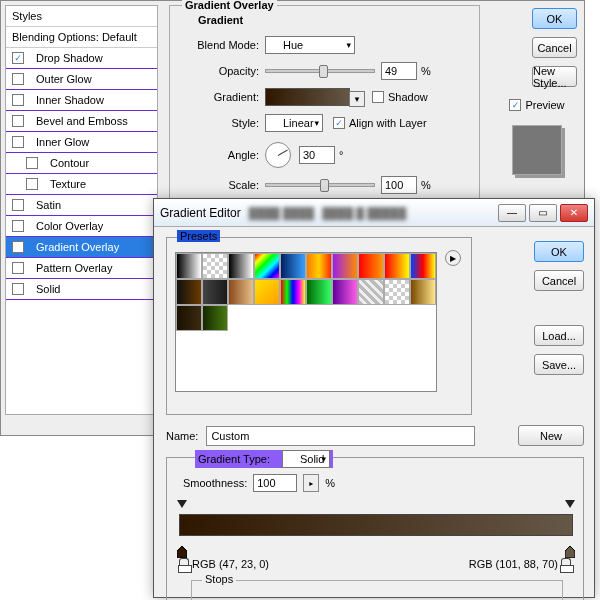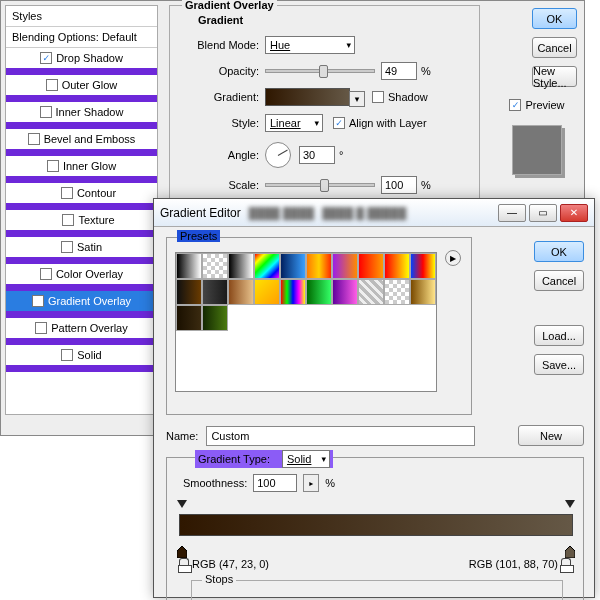--- a/index.html
+++ b/index.html
@@ -30,25 +30,24 @@
   .styles-head {
     padding: 4px 6px;
     border-bottom: 1px solid #ccc;
   }
   .blend-head {
     padding: 4px 6px;
     border-bottom: 1px solid #ccc;
   }
   .style-row {
     padding: 4px 6px;
-    border-bottom: 7px solid #6d28d9;
+    border-bottom: 1px solid #6d28d9;
     display: flex; align-items: center;
-    gap: 4px;
+    gap: 12px;
     cursor: pointer;
-    justify-content: center;
   }
   .style-row.indent { padding-left: 20px; }
   .style-row.sel {
     background: #2a7de1;
     color: #fff;
   }
   .chk {
     width: 12px; height: 12px;
     border: 1px solid #777;
     background: #fff;
@@ -82,23 +81,22 @@
     left: 0;
     width: 100%;
     display: flex; align-items: center;
   }
   .fld-row .lbl { width: 95px; text-align: right; padding-right: 6px; }
   .mini-select {
     border: 1px solid #777;
     height: 18px;
     background: #fff;
     display: inline-flex; align-items: center;
-    padding: 0 14px 0 4px;
+    padding: 0 14px 0 17px;
     position: relative;
-    text-decoration: underline;
   }
   .mini-select::after {
     content: "▾"; position: absolute; right: 3px; font-size: 9px;
   }
   .slider { flex: 1; height: 4px; background: #ccc; border: 1px solid #999; position: relative; margin-right: 6px; }
   .slider .thumb { position: absolute; top: -5px; width: 9px; height: 13px; background: #ddd; border:1px solid #777; border-radius: 2px; }
   .numbox { width: 36px; height: 18px; border:1px solid #777; background:#fff; display:inline-flex; align-items:center; padding:0 3px; }
   .grad-swatch {
     width: 85px; height: 18px; border:1px solid #555;
     background: linear-gradient(90deg, rgb(47,23,0), rgb(101,88,70));

